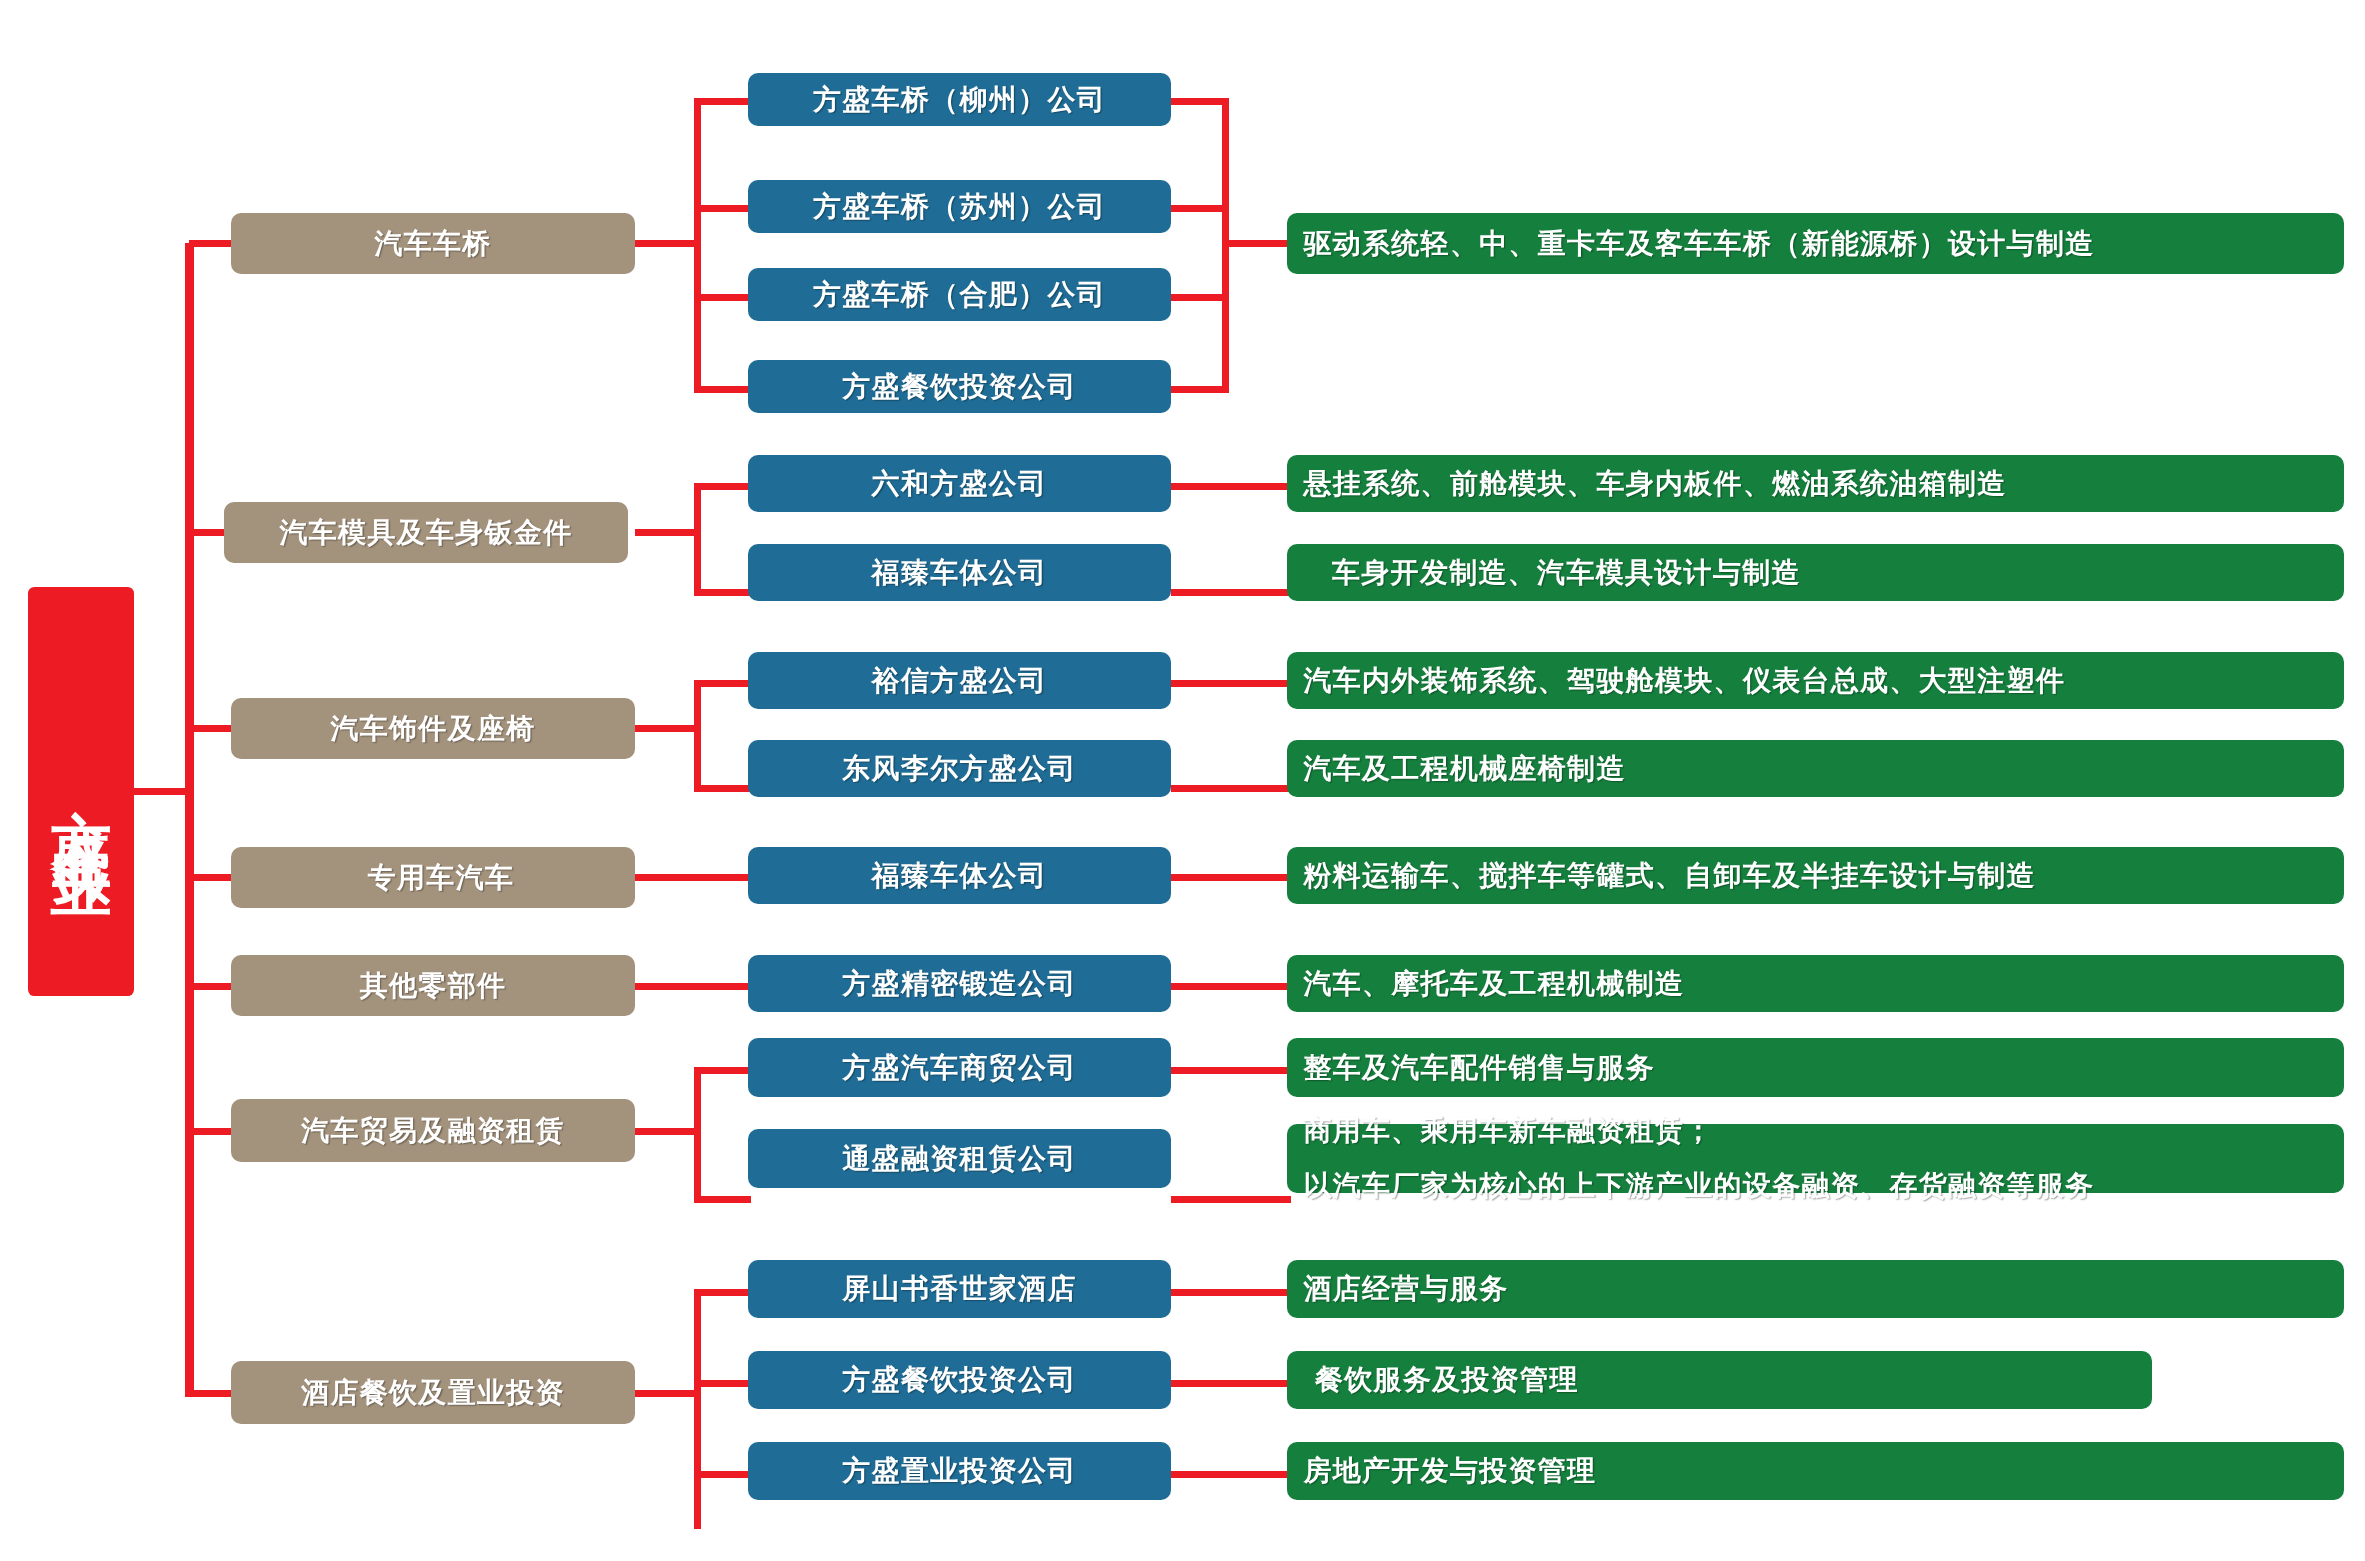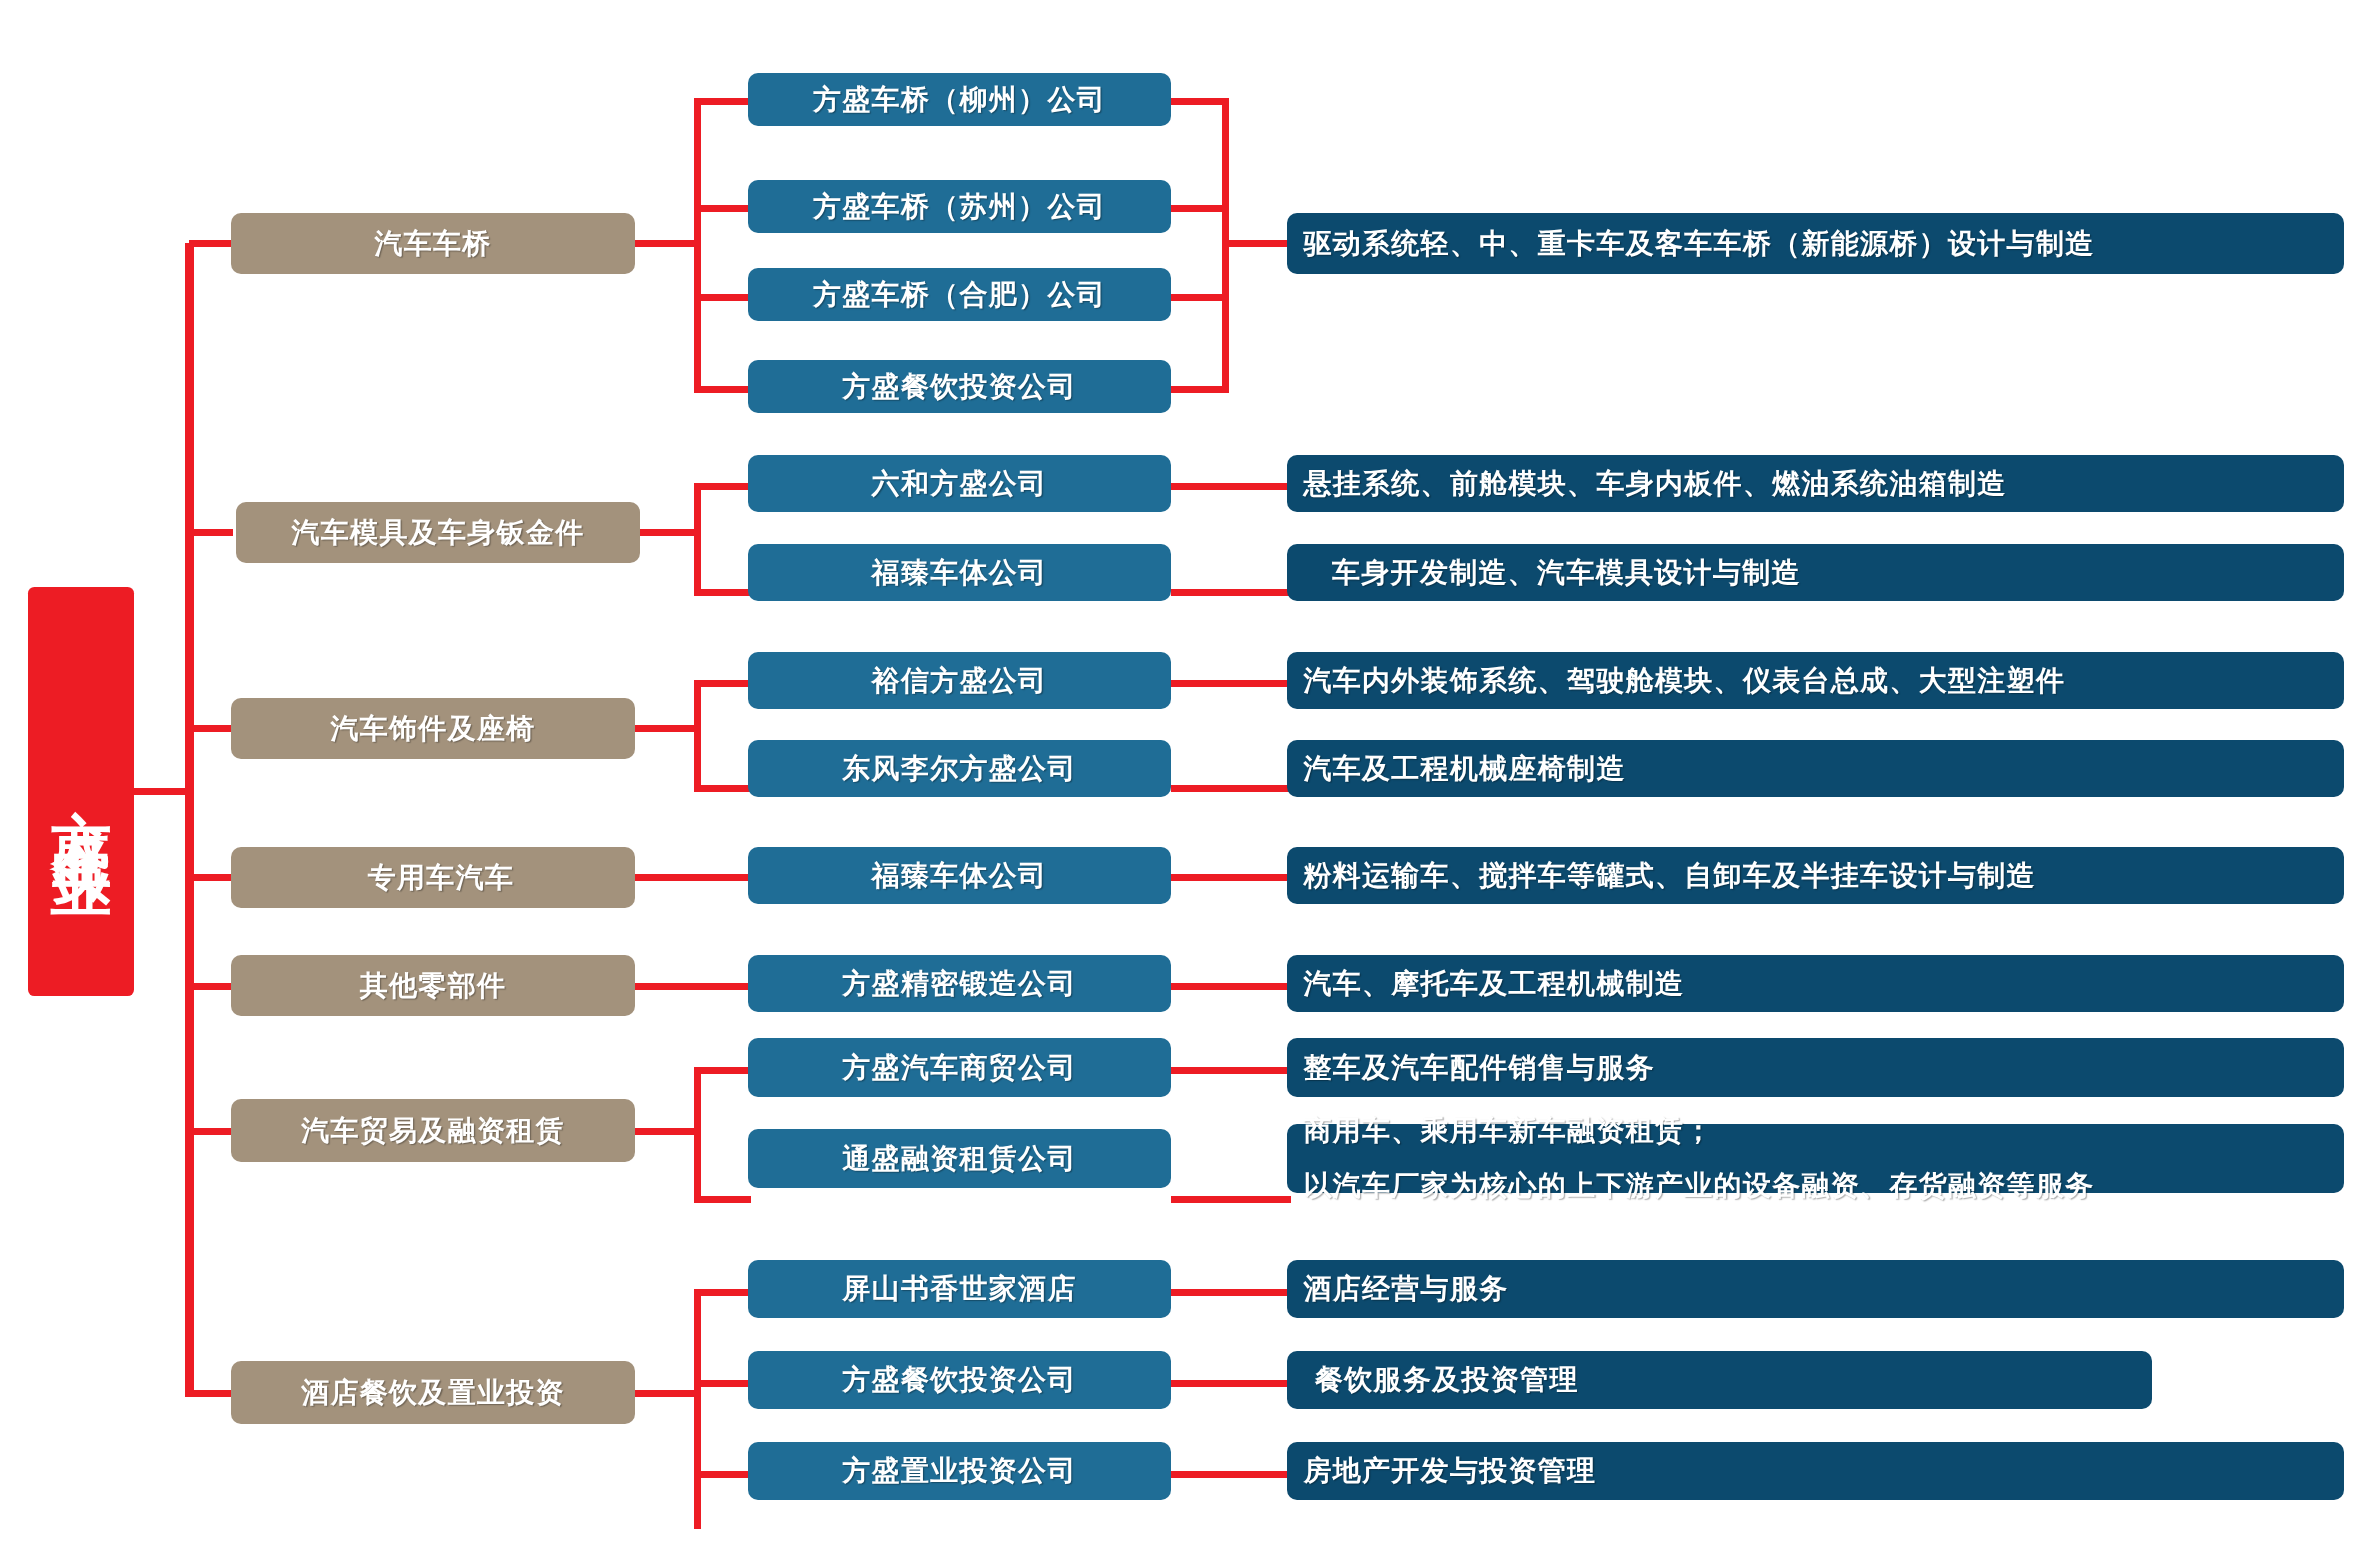--- a/index.html
+++ b/index.html
@@ -42,21 +42,21 @@
     font-size:61px;
     letter-spacing:16.4px;
     font-weight:bold;
     border-radius:6.3px;
     text-shadow:none;
     line-height:1;
   }
 
   .cat{ background:#A3927C; font-size:28px; }
   .sub{ background:#1F6D96; font-size:28px; }
-  .desc{ background:#0c4a6e; font-size:28px; padding-left:16.4px; }
+  .desc{ background:#15803d; font-size:28px; padding-left:16.4px; }
   .desc.two-line{
     flex-direction:column;
     align-items:flex-start;
     justify-content:center;
     line-height:1.22;
   }
 
   
   .ln{
     position:absolute;
@@ -96,21 +96,21 @@
   <div class="ln lnh" style="left:1171px; top:98px; width:57px;"></div>
   <div class="ln lnh" style="left:1171px; top:205px; width:57px;"></div>
   <div class="ln lnh" style="left:1171px; top:294px; width:57px;"></div>
   <div class="ln lnh" style="left:1171px; top:386px; width:57px;"></div>
   <div class="ln lnv" style="left:1222px; top:98px; width:7px; height:295px;"></div>
   <div class="ln lnh" style="left:1222px; top:240px; width:69px;"></div>
 
   <div class="box desc left" style="left:1287px; top:213px; width:1057px; height:61px;">驱动系统轻、中、重卡车及客车车桥（新能源桥）设计与制造</div>
 
   <div class="ln lnh" style="left:189px; top:529px; width:44px;"></div>
-  <div class="box cat center" style="left:236px; top:502px; width:404px; height:61px;">汽车模具及车身钣金件</div>
+  <div class="box cat center" style="left:224px; top:502px; width:404px; height:61px;">汽车模具及车身钣金件</div>
 
   <div class="ln lnh" style="left:635px; top:529px; width:63px;"></div>
   <div class="ln lnv" style="left:694px; top:483px; width:7px; height:112px;"></div>
   <div class="ln lnh" style="left:694px; top:483px; width:57px;"></div>
   <div class="ln lnh" style="left:694px; top:589px; width:57px;"></div>
 
   <div class="box sub center" style="left:748px; top:455px; width:423px; height:57px;">六和方盛公司</div>
   <div class="box sub center" style="left:748px; top:544px; width:423px; height:57px;">福臻车体公司</div>
 
   <div class="ln lnh" style="left:1171px; top:483px; width:120px;"></div>

